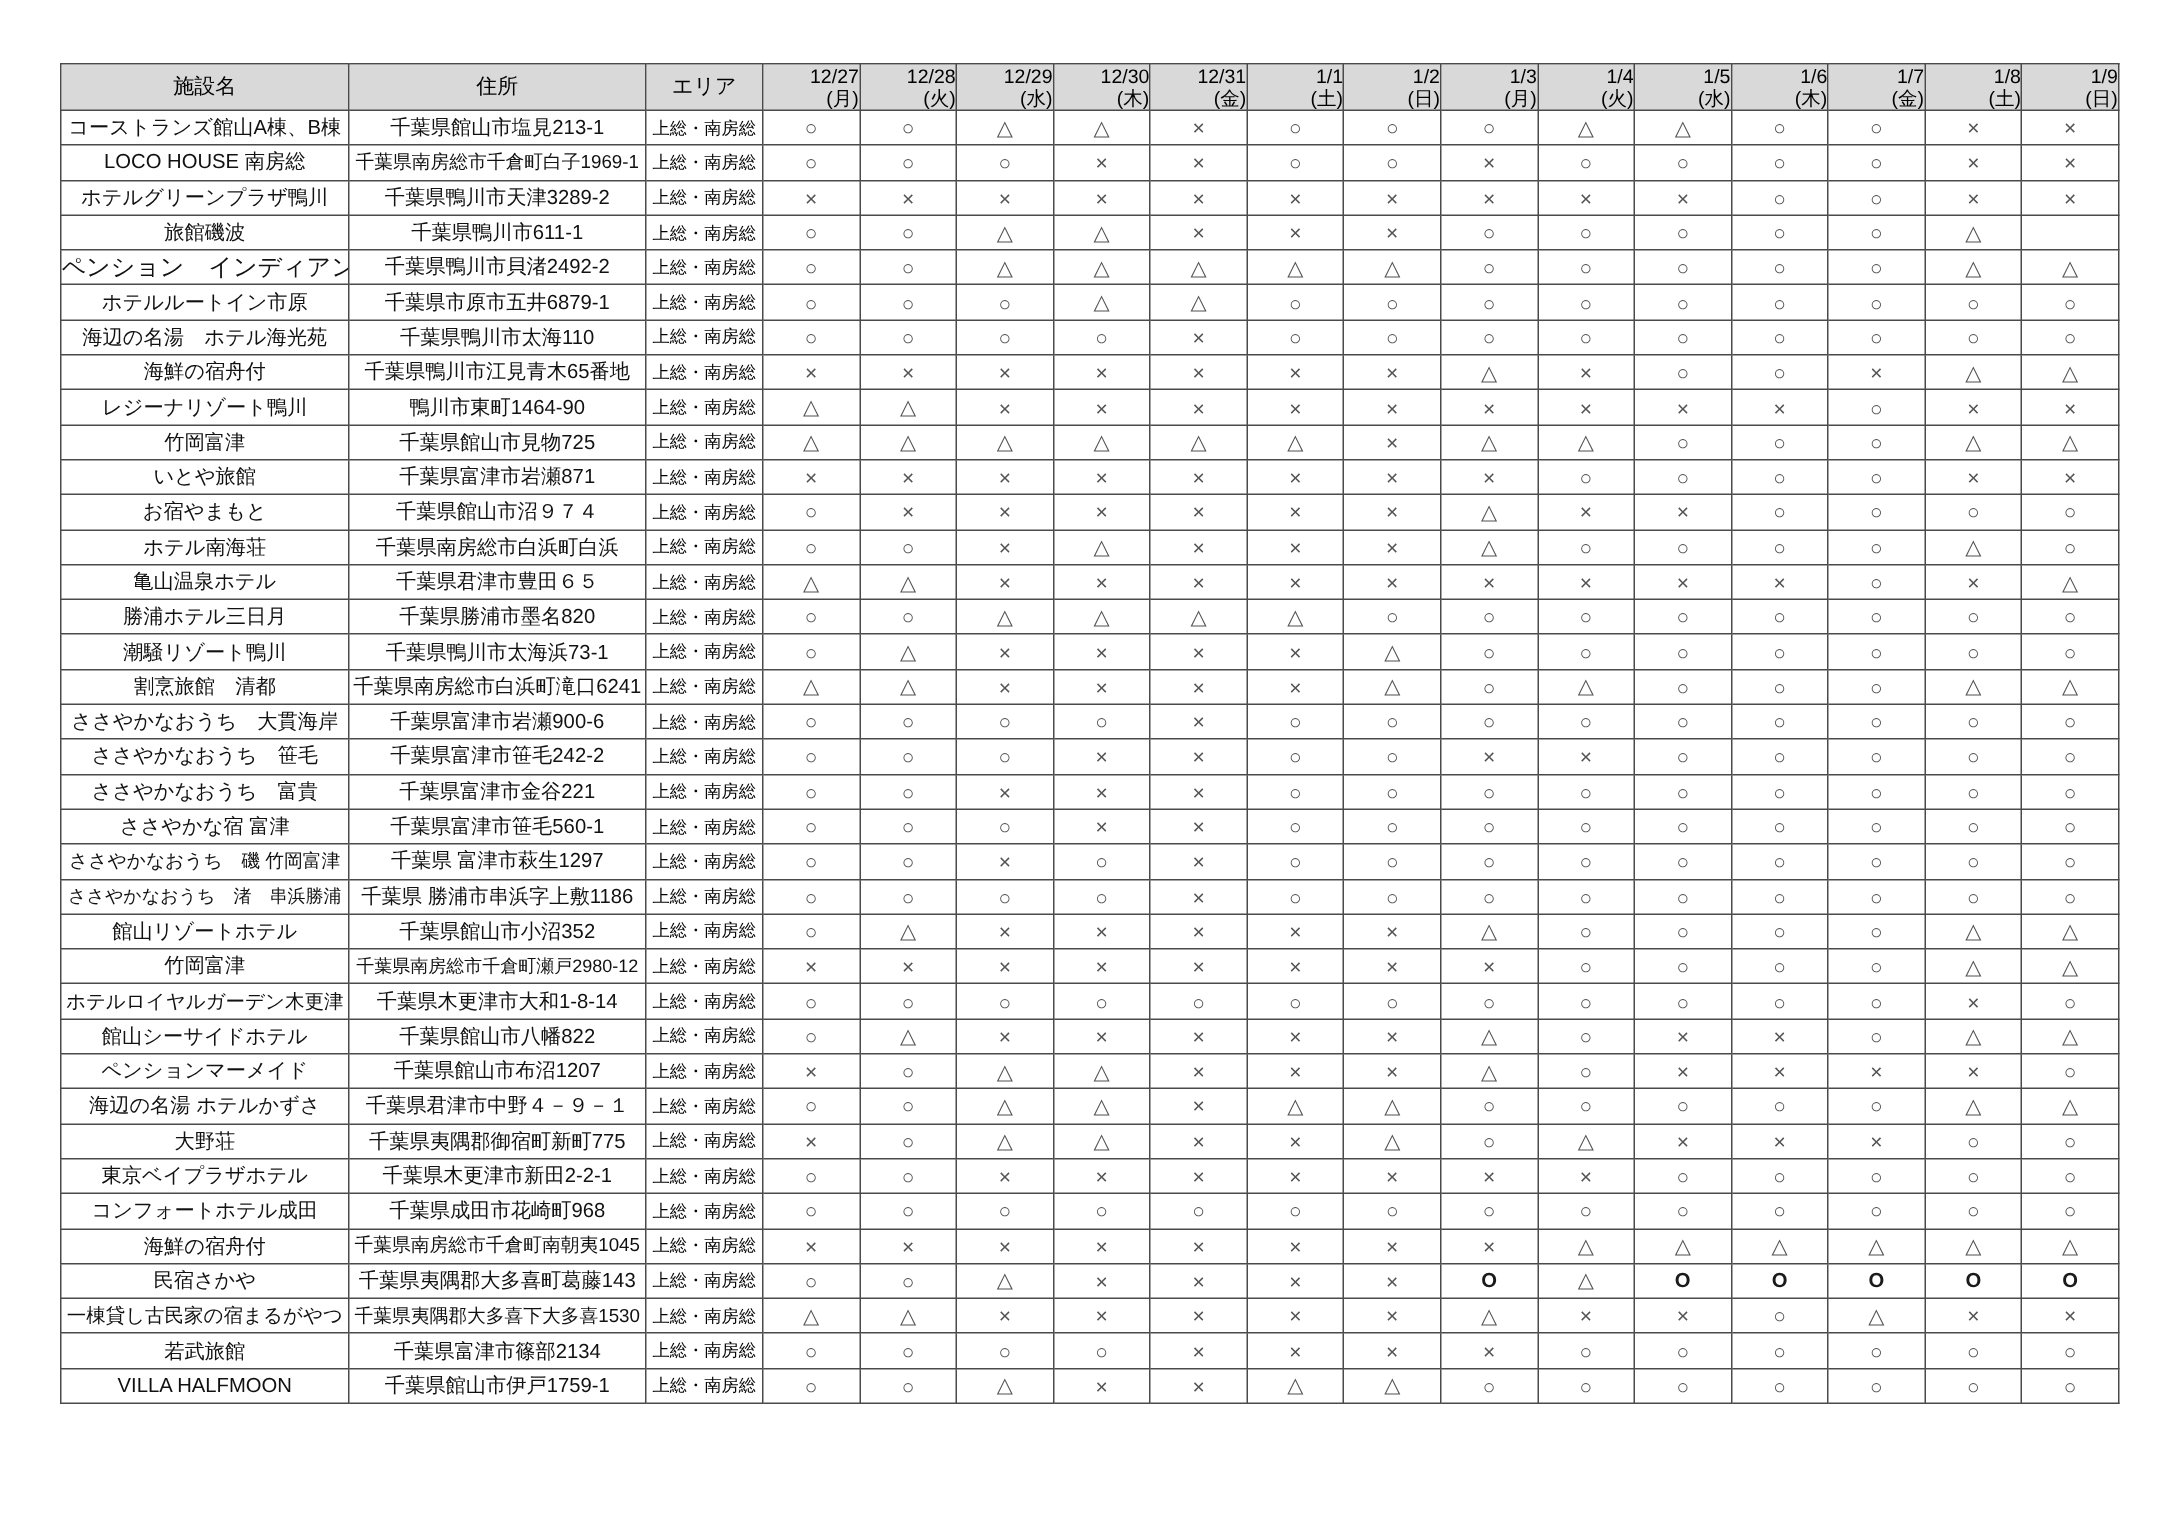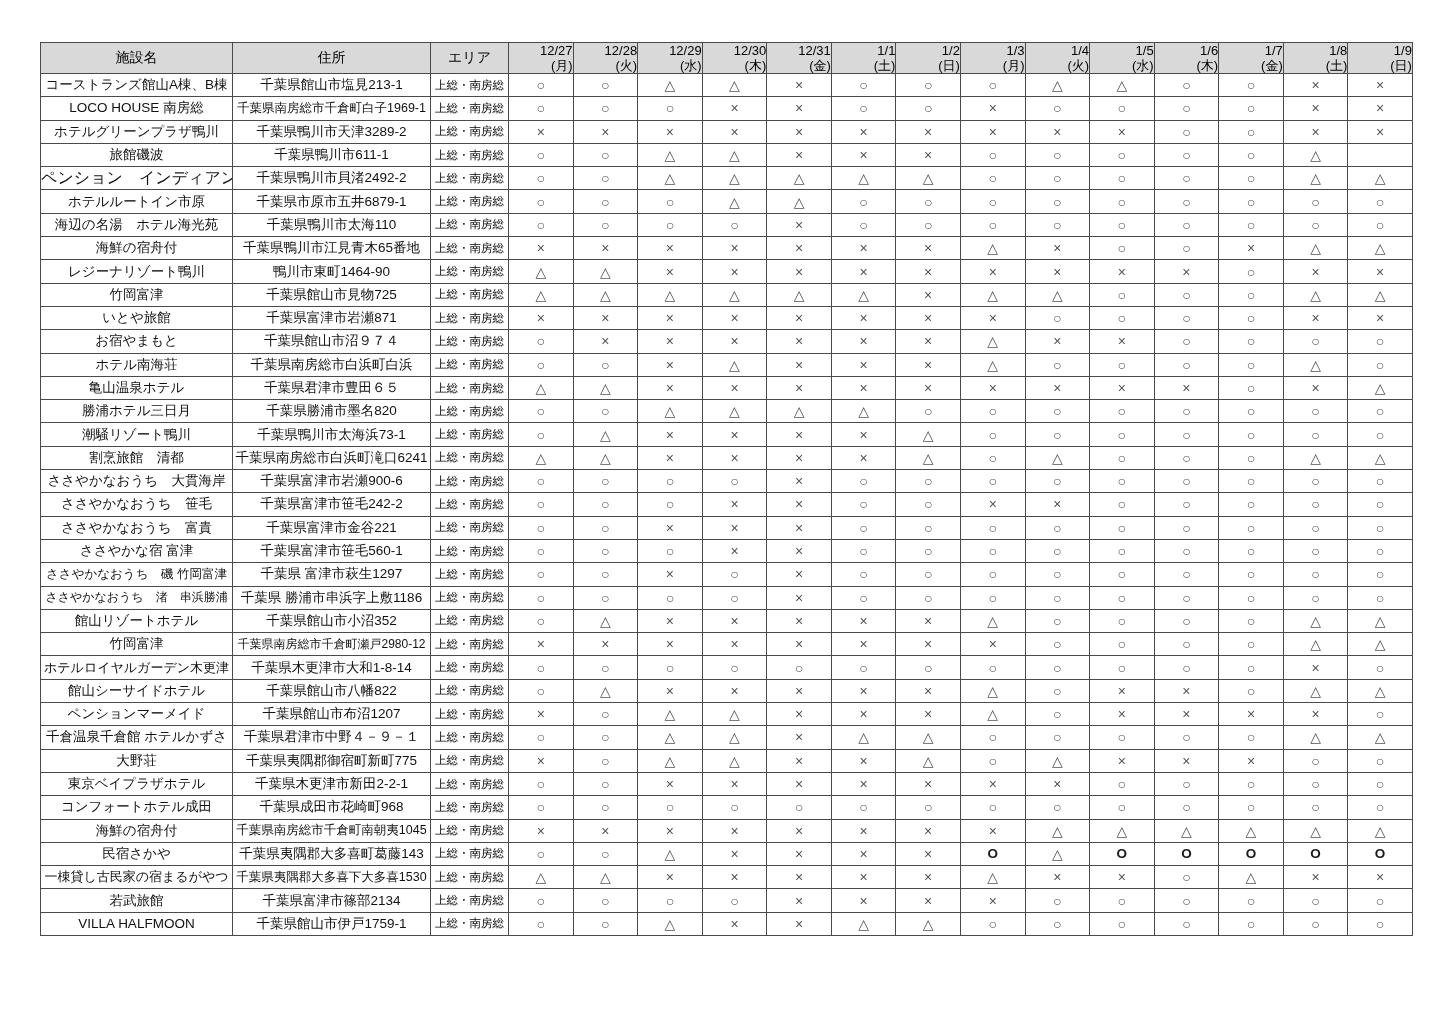--- a/index.html
+++ b/index.html
@@ -668,21 +668,21 @@
           <td class="mark-cell">×</td>
           <td class="mark-cell">△</td>
           <td class="mark-cell">○</td>
           <td class="mark-cell">×</td>
           <td class="mark-cell">×</td>
           <td class="mark-cell">×</td>
           <td class="mark-cell">×</td>
           <td class="mark-cell">○</td>
         </tr>
         <tr>
-          <td class="name-cell"><span class="fit">千倉温泉千倉館 ホテルかずさ</span></td>
+          <td class="name-cell"><span class="fit">海辺の名湯 ホテルかずさ</span></td>
           <td class="addr-cell"><span class="fit">千葉県君津市中野４－９－１</span></td>
           <td class="area-cell">上総・南房総</td>
           <td class="mark-cell">○</td>
           <td class="mark-cell">○</td>
           <td class="mark-cell">△</td>
           <td class="mark-cell">△</td>
           <td class="mark-cell">×</td>
           <td class="mark-cell">△</td>
           <td class="mark-cell">△</td>
           <td class="mark-cell">○</td>

